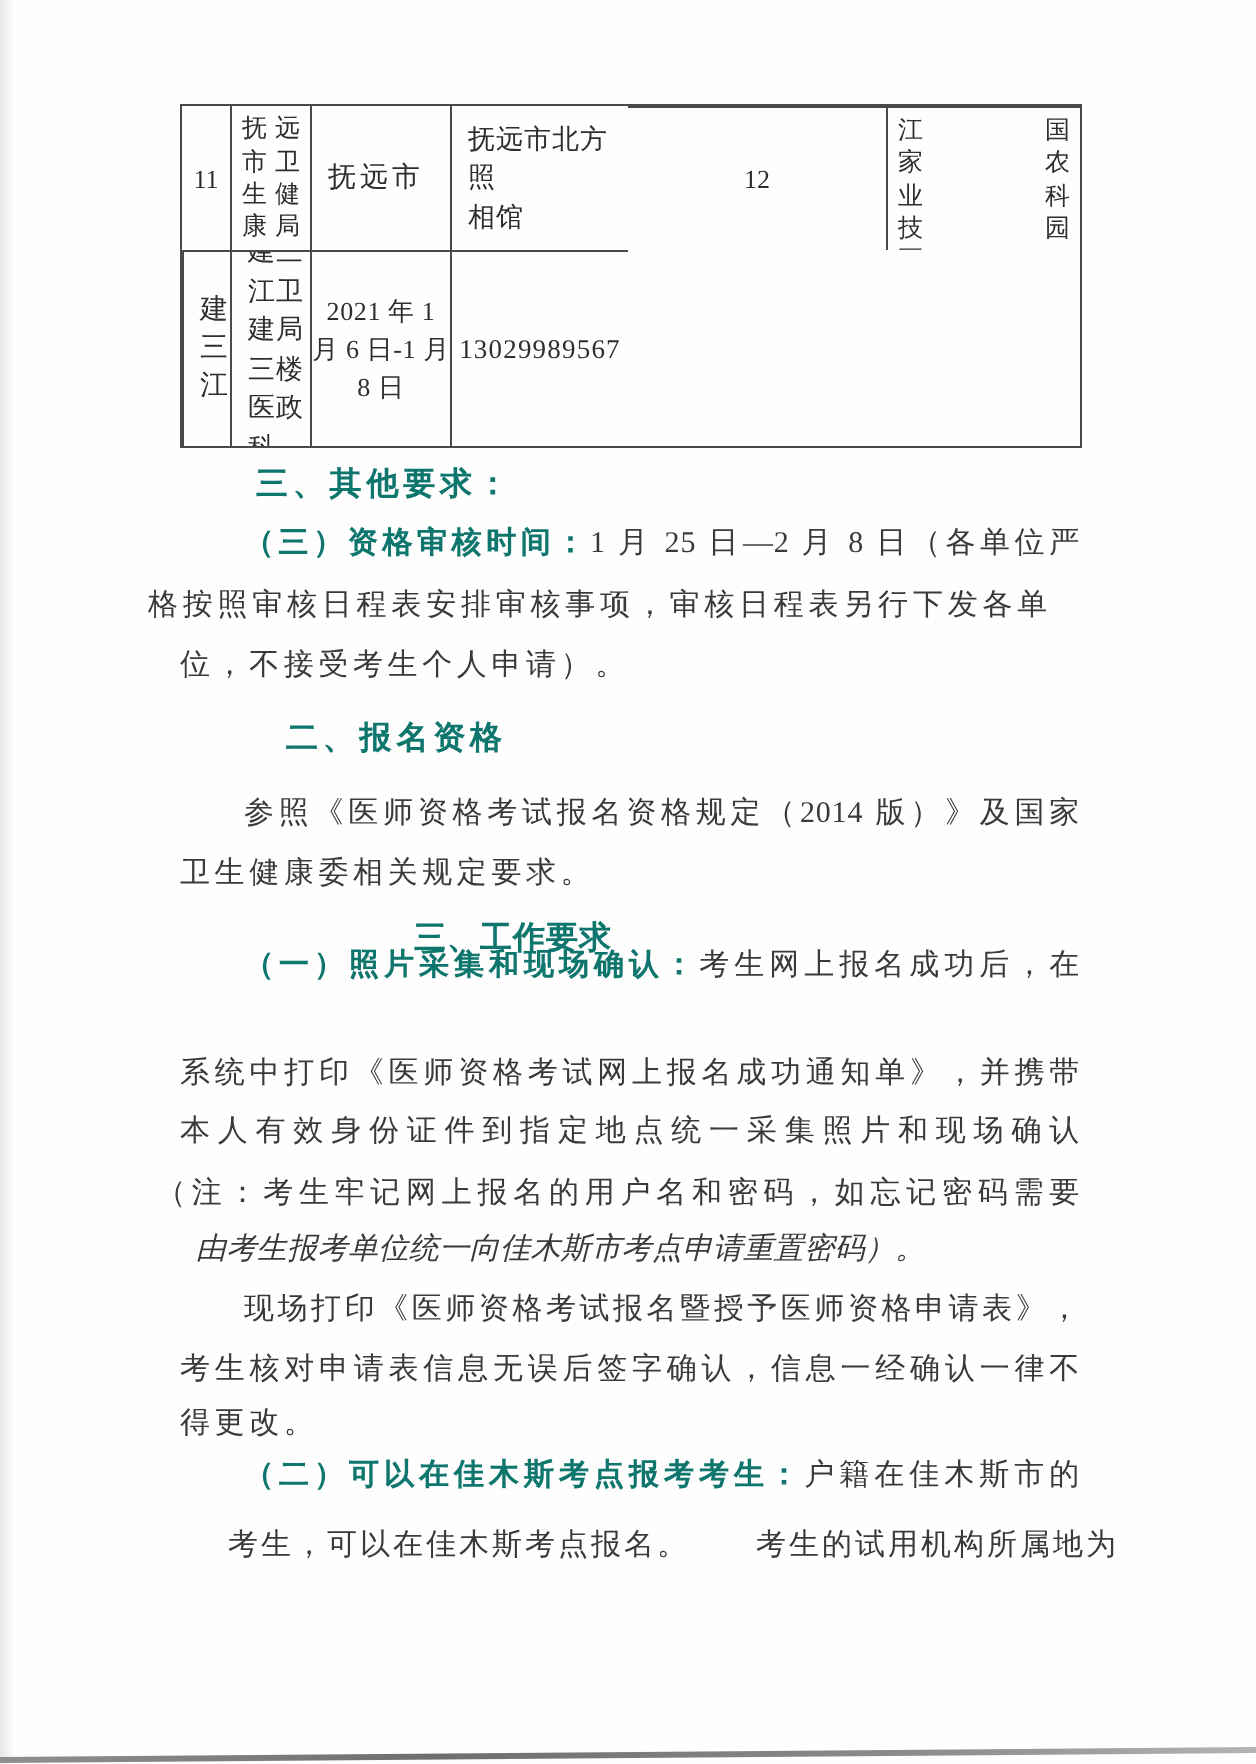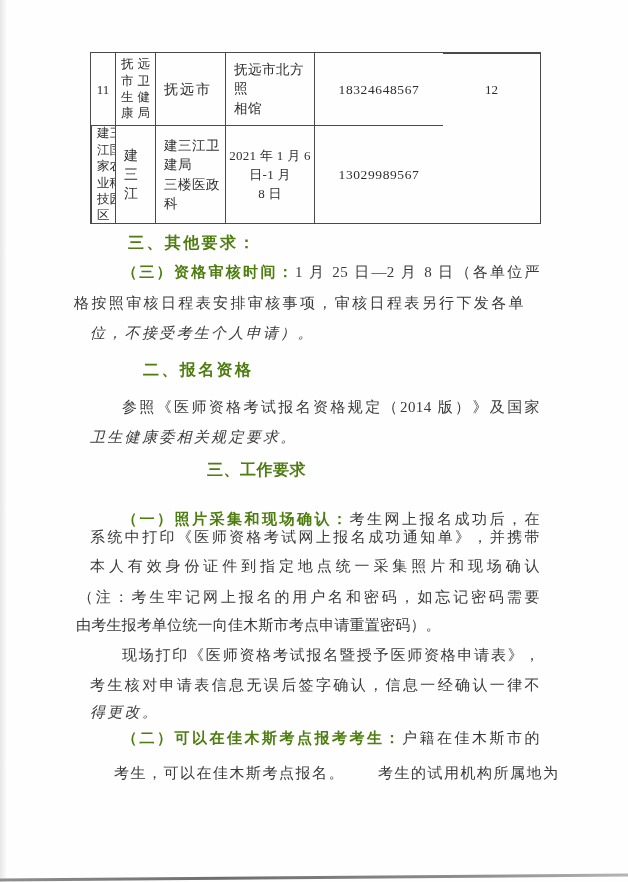--- a/index.html
+++ b/index.html
@@ -45,30 +45,30 @@
   .phone-cell{font-size:13.5px;letter-spacing:0.6px;}
   .num-cell{font-size:13px;}
   
   .line{
     position:absolute;
     white-space:pre;
     font-size:15px;line-height:22px;height:22px;
     color:#3a3a3a;
     letter-spacing:1.5px;
   }
-  .line .b{font-weight:700;color:#4d7c0f;}
+  .line .b{font-weight:700;color:#0f766e;}
   .line.just{
     white-space:normal;
     text-align:justify;
     text-align-last:justify;
     letter-spacing:0.4px;
     word-break:keep-all;
   }
   .line.ind{text-indent:32px;}
-  .line.wide{letter-spacing:2.3px;font-style:italic;}
+  .line.wide{letter-spacing:2.3px;}
   .line.tight{letter-spacing:0.2px;}
   .line.heading{font-weight:700;color:#222222;font-size:16px;letter-spacing:2.4px;white-space:pre;}
   .line.heading.h3{letter-spacing:0.5px;}
 </style>
 </head>
 <body>
 
 <div class="page">
   <div class="edge-left"></div>
   <div class="tbl">
@@ -92,23 +92,20 @@
           <span>康</span>
           <span>局</span>
         </div>
       </div>
       <div class="cell bl left city-cell">
         <span>抚远市</span>
       </div>
       <div class="cell bl left">
         <div class="loc-line">抚远市北方照</div>
         <div class="loc-line">相馆</div>
-      </div>
-      <div class="cell bl center phone-cell">
-        <span>18324648567</span>
       </div>
       <div class="cell center num-cell bt">
         <span>12</span>
       </div>
       <div class="cell bl unit-cell bt">
         <div class="unit-line">
           <span>建</span>
           <span>三</span>
         </div>
         <div class="unit-line">
@@ -148,25 +145,25 @@
     </div>
   <div id="doc-lines">
       <div class="line heading" style="top: 232px; left: 128px;"><span class="b">三、其他要求：</span></div>
       <div class="line just ind" style="top: 261px; left: 90px; width: 450px;"><span class="b">（三）资格审核时间：</span><span>1 月 25 日—2 月 8 日（各单位严</span></div>
       <div class="line just" style="top: 292px; left: 74px; width: 450px;"><span>格按照审核日程表安排审核事项，审核日程表另行下发各单</span></div>
       <div class="line wide" style="top: 322px; left: 90px;"><span>位，不接受考生个人申请）。</span></div>
       <div class="line heading" style="top: 359px; left: 143px;"><span class="b">二、报名资格</span></div>
       <div class="line just ind" style="top: 396px; left: 90px; width: 450px;"><span>参照《医师资格考试报名资格规定（2014 版）》及国家</span></div>
       <div class="line wide" style="top: 426px; left: 90px;"><span>卫生健康委相关规定要求。</span></div>
       <div class="line heading h3" style="top: 459px; left: 187px; margin-left: 20px;"><span class="b">三、工作要求</span></div>
-      <div class="line just ind" style="top: 508px; left: 90px; width: 450px;"><span class="b">（一）照片采集和现场确认：</span><span>考生网上报名成功后，在</span></div>
+      <div class="line just ind" style="top: 472px; left: 90px; width: 450px;"><span class="b">（一）照片采集和现场确认：</span><span>考生网上报名成功后，在</span></div>
       <div class="line just" style="top: 526px; left: 90px; width: 450px;"><span>系统中打印《医师资格考试网上报名成功通知单》，并携带</span></div>
       <div class="line just" style="top: 555px; left: 90px; width: 450px;"><span>本人有效身份证件到指定地点统一采集照片和现场确认</span></div>
       <div class="line just" style="top: 586px; left: 78px; width: 462px;"><span>（注：考生牢记网上报名的用户名和密码，如忘记密码需要</span></div>
-      <div class="line tight" style="top: 614px; left: 76px;"><span>由考生报考单位统一向佳木斯市考点申请重置密码）。</span></div>
+      <div class="line tight" style="top: 614px; left: 98px; font-style: italic;"><span>由考生报考单位统一向佳木斯市考点申请重置密码）。</span></div>
       <div class="line just ind" style="top: 644px; left: 90px; width: 450px;"><span>现场打印《医师资格考试报名暨授予医师资格申请表》，</span></div>
       <div class="line just" style="top: 674px; left: 90px; width: 450px;"><span>考生核对申请表信息无误后签字确认，信息一经确认一律不</span></div>
       <div class="line wide" style="top: 701px; left: 90px;"><span>得更改。</span></div>
       <div class="line just ind" style="top: 727px; left: 90px; width: 450px;"><span class="b">（二）可以在佳木斯考点报考考生：</span><span>户籍在佳木斯市的</span></div>
       <div class="line" style="top: 762px; left: 90px; margin-left: 24px;"><span>考生，可以在佳木斯考点报名。　　考生的试用机构所属地为</span></div>
     </div>
   <div class="edge-bottom"></div>
 </div>
 
 </body></html>

